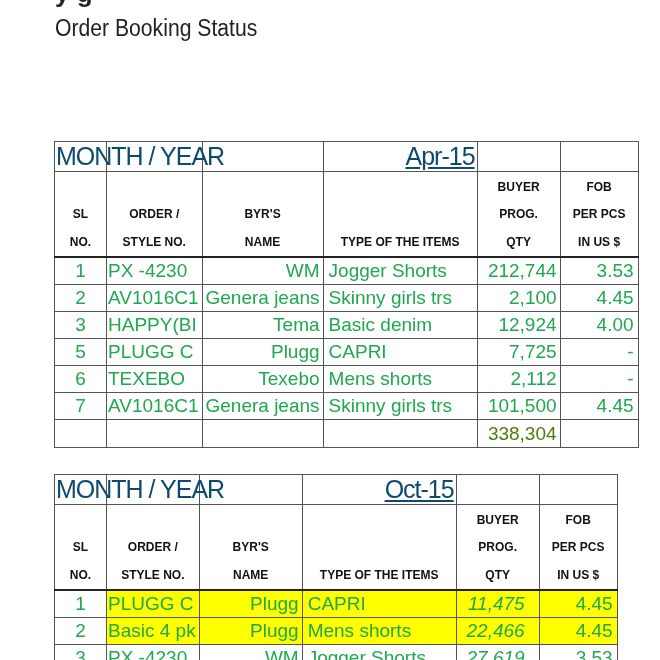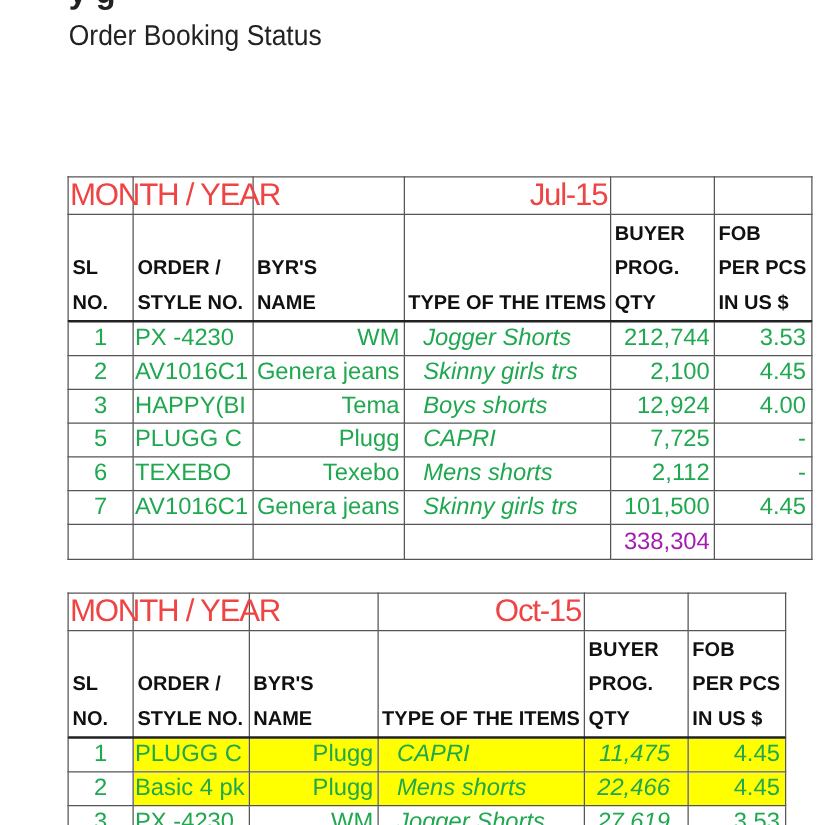--- a/index.html
+++ b/index.html
@@ -3,33 +3,33 @@
   <meta charset="utf-8">
   <style>
     html, body { margin: 0; padding: 0; background: #ffffff; }
     body { width: 660px; height: 660px; overflow: hidden; position: relative; font-family: "Liberation Sans", sans-serif; }
     .cropped-title { position: absolute; left: 55px; top: -22px; font-size: 26px; color: #222; margin: 0; font-weight: bold; }
     .subtitle { position: absolute; left: 55px; top: 15px; font-size: 23px; color: #222; margin: 0; font-weight: normal; transform: scaleX(0.92); transform-origin: left; }
     .sheet { position: absolute; left: 54px; border-collapse: collapse; table-layout: fixed; }
     .sheet td { border: 1px solid #555; padding: 0 3px; white-space: nowrap; overflow: hidden; height: 26px; font-size: 19px; color: #1fa84f; }
     .sheet col.c1 { width: 52px; } .sheet col.c2 { width: 74px; } .sheet col.c3 { width: 103px; }
     .sheet col.c4 { width: 154px; } .sheet col.c5 { width: 83px; } .sheet col.c6 { width: 78px; }
-    .sheet tr.month td { height: 28px; font-size: 25px; color: #ef4444; letter-spacing: -1px; }
+    .sheet tr.month td { height: 28px; font-size: 25px; color: #0c4a6e; letter-spacing: -1px; text-decoration: underline; }
     .sheet tr.month td.mlabel { overflow: visible; position: relative; }
     .mlabel span { position: absolute; left: 1px; top: 0px; z-index: 2; }
     .sheet tr.month td.mval { text-align: right; padding-right: 2px; }
-    .sheet tr.hdr td { height: 84px; font-size: 16px; color: #111; font-weight: bold; vertical-align: bottom; line-height: 27.5px; padding-bottom: 0; }
+    .sheet tr.hdr td { height: 84px; font-size: 12px; color: #111; font-weight: bold; text-align: center; vertical-align: bottom; line-height: 27.5px; padding-bottom: 0; }
     .sheet tr.hdr { border-bottom: 2px solid #222; }
     .c-center { text-align: right; }
     .c-right { text-align: right; font-style: italic; }
     .sheet td.num { text-align: center; }
     .sheet td.fob { text-align: right; padding-right: 4px; }
     .sheet td.style { padding-left: 1px; }
-    .sheet td.item { padding-left: 15px; font-style: italic; }
-    .sheet tr.total td { color: #a21caf; height: 27px; }
+    .sheet td.item { padding-left: 5px; }
+    .sheet tr.total td { color: #4d7c0f; height: 27px; }
     .hl td.y { background: #ffff00; }
   </style>
 </head>
 <body>
 
 <h1 class="cropped-title">y g</h1>
 <h2 class="subtitle">Order Booking Status</h2>
 
 <table class="sheet" style="top:141px;">
   <colgroup>
@@ -40,21 +40,21 @@
       <col class="c5">
       <col class="c6">
     </colgroup>
   <tbody>
       <tr class="month">
     <td class="mlabel">
           <span>MONTH / YEAR</span>
         </td>
     <td></td>
     <td></td>
-    <td class="mval">Jul-15</td>
+    <td class="mval">Apr-15</td>
     <td></td>
     <td></td>
   </tr>
   <tr class="hdr">
     <td>
           <div>SL</div>
           <div>NO.</div>
         </td>
     <td>
           <div>ORDER /</div>
@@ -91,21 +91,21 @@
     <td class="style">AV1016C1</td>
     <td class="c-center">Genera jeans</td>
     <td class="item">Skinny girls trs</td>
     <td class="c-center">2,100</td>
     <td class="fob">4.45</td>
   </tr>
   <tr>
     <td class="num">3</td>
     <td class="style">HAPPY(BI</td>
     <td class="c-center">Tema</td>
-    <td class="item">Boys shorts</td>
+    <td class="item">Basic denim</td>
     <td class="c-center">12,924</td>
     <td class="fob">4.00</td>
   </tr>
   <tr>
     <td class="num">5</td>
     <td class="style">PLUGG C</td>
     <td class="c-center">Plugg</td>
     <td class="item"> CAPRI</td>
     <td class="c-center">7,725</td>
     <td class="fob">-</td>

